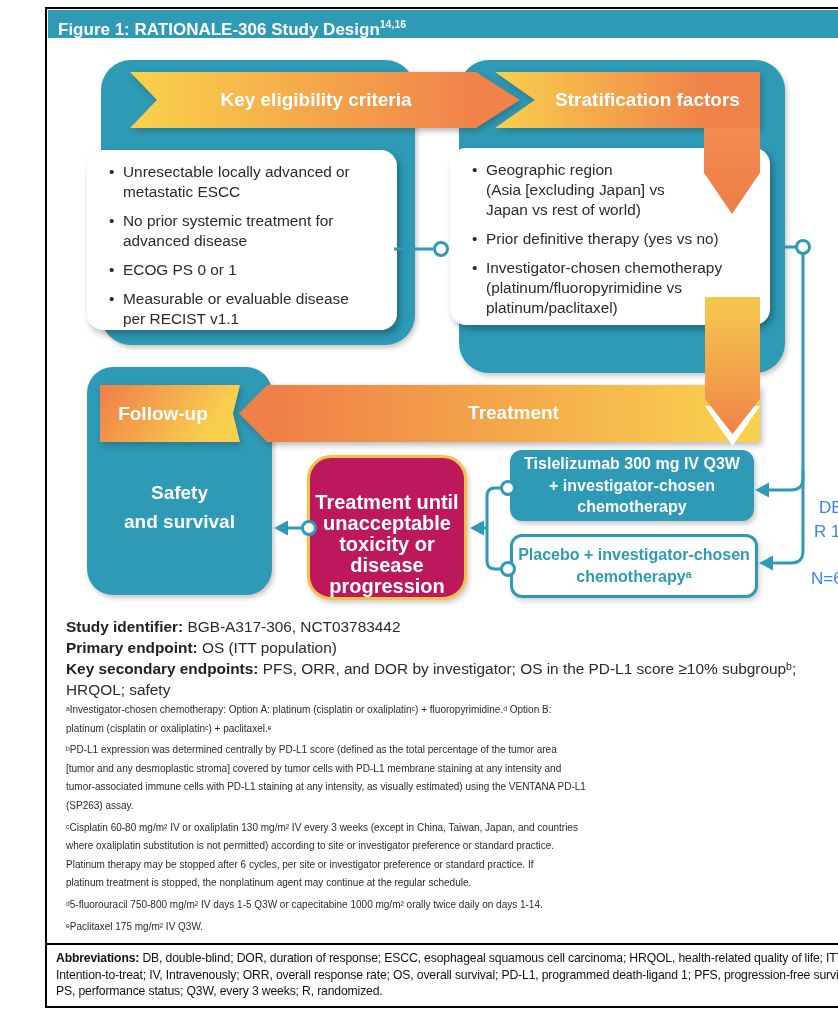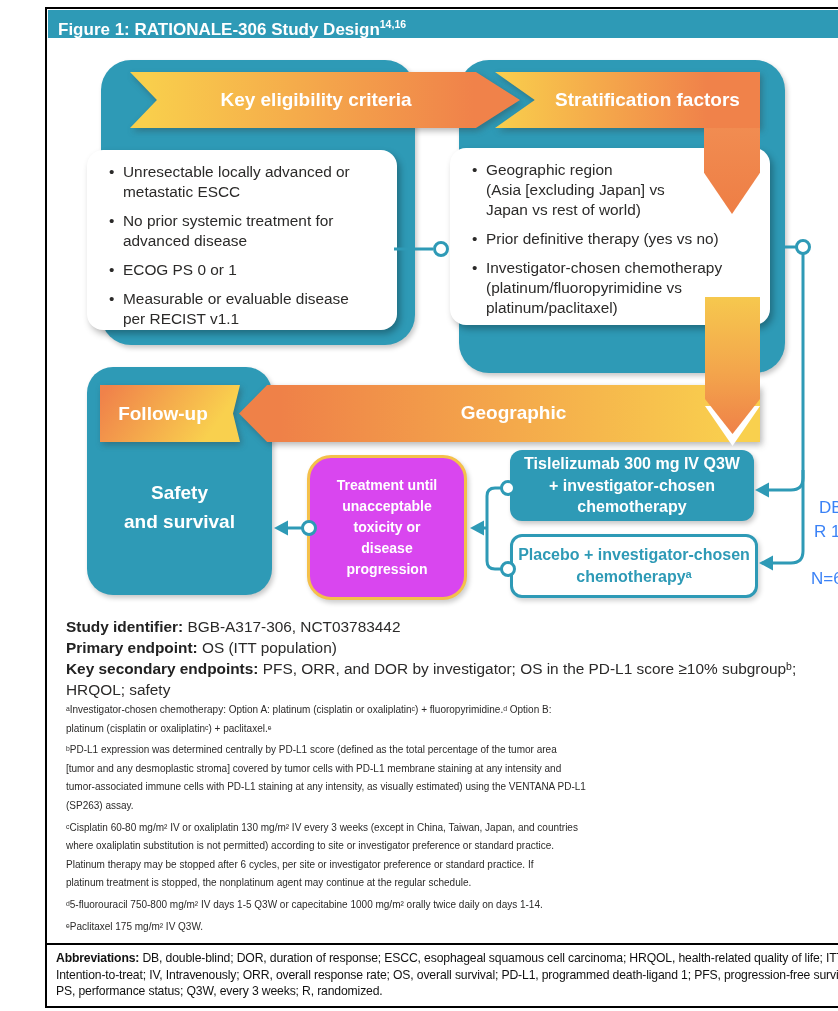--- a/index.html
+++ b/index.html
@@ -46,24 +46,24 @@
   .band-notch{left:663px;top:406px;width:55px;height:40px;background:#fff;
        clip-path:polygon(0 0,100% 0,50% 100%);}
   .flow-band{left:663px;top:297px;width:55px;height:137px;
        background:linear-gradient(180deg,#F6C84E 0%,#F3A54C 55%,#EF8148 100%);
        clip-path:polygon(0 0,100% 0,100% 74.5%,50% 100%,0 74.5%);}
   
   .safety-box{left:45px;top:367px;width:185px;height:228px;background:#2E9AB6;border-radius:26px;
        box-shadow:2px 3px 5px rgba(0,0,0,.22);display:flex;align-items:center;justify-content:center;
        padding-top:52px;box-sizing:border-box;color:#fff;font-size:19px;font-weight:700;
        line-height:29px;text-align:center;}
-  .toxicity-box{left:265px;top:455px;width:160px;height:145px;background:#d946ef;
+  .toxicity-box{left:265px;top:455px;width:160px;height:145px;background:#be185d;
        border:3px solid #F4C04A;border-radius:24px;box-sizing:border-box;
-       display:flex;align-items:center;justify-content:center;color:#fff;
-       font-size:14px;font-weight:600;line-height:21px;text-align:center;
+       display:flex;align-items:flex-end;justify-content:center;color:#fff;
+       font-size:20px;font-weight:600;line-height:21px;text-align:center;
        box-shadow:2px 3px 5px rgba(0,0,0,.2);}
   .tisle-box{left:468px;top:450px;width:244px;height:71px;background:#2E9AB6;border-radius:12px;
        display:flex;align-items:center;justify-content:center;color:#fff;font-size:16px;
        font-weight:700;line-height:21.5px;text-align:center;box-shadow:2px 3px 5px rgba(0,0,0,.22);}
   .placebo-box{left:468px;top:534px;width:248px;height:64px;background:#fff;
        border:3px solid #2E9AB6;border-radius:12px;box-sizing:border-box;
        display:flex;align-items:center;justify-content:center;color:#2E9AB6;font-size:16px;
        font-weight:700;line-height:22px;text-align:center;box-shadow:2px 3px 5px rgba(0,0,0,.18);}
   .rand-label{font-size:17px;color:#3b82f6;line-height:21px;}
   .db-label{left:777px;top:497px;}
@@ -124,21 +124,21 @@
   <div class="shadow-wrap strat-banner-wrap">
     <div class="shape strat-banner">Stratification factors</div>
   </div>
   <div class="abs down-arrow"></div>
 
   <div class="abs safety-box">
     <span class="preline">Safety
 and survival</span>
   </div>
   <div class="shadow-wrap treat-banner-wrap">
-    <div class="shape treat-banner">Geographic</div>
+    <div class="shape treat-banner">Treatment</div>
   </div>
   <div class="shadow-wrap followup-wrap">
     <div class="shape followup-ribbon">Follow-up</div>
   </div>
   <div class="abs band-notch"></div>
   <div class="abs flow-band"></div>
 
   <div class="abs toxicity-box">
     <span class="preline">Treatment until
 unacceptable

